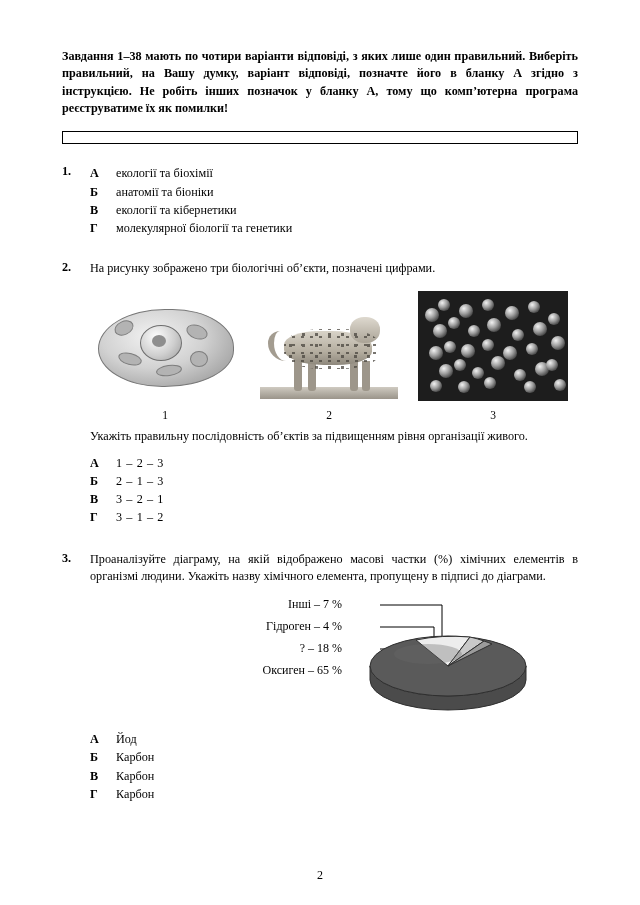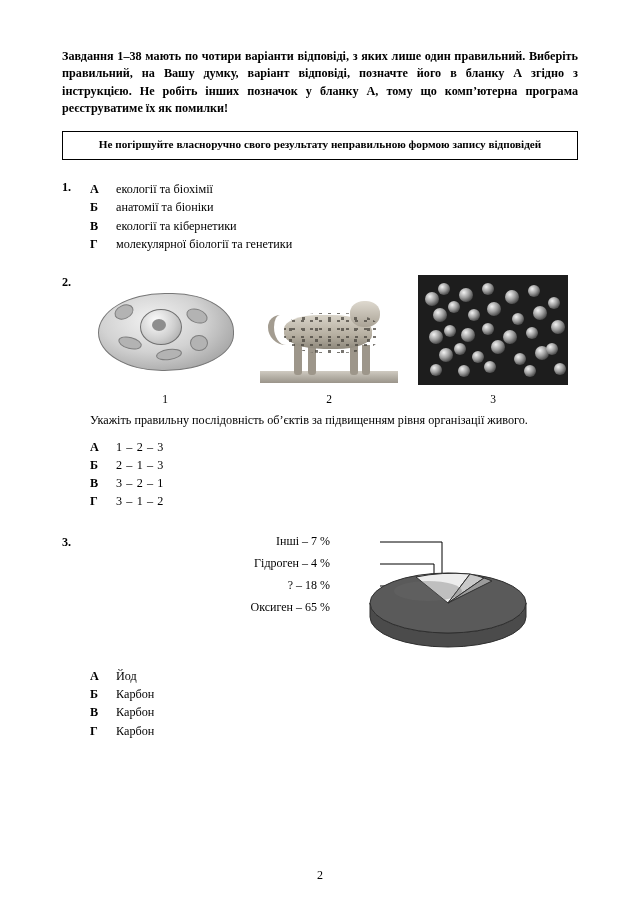--- a/index.html
+++ b/index.html
@@ -213,21 +213,21 @@
     margin: 12px 0 6px 0;
   }
   .labels {
     position: absolute;
     right: 232px;
     top: 0;
     text-align: right;
     font-size: 12px;
     line-height: 1.0;
   }
-  .lbl { position: absolute; right: 16px; white-space: nowrap; }
+  .lbl { position: absolute; right: 4px; white-space: nowrap; }
   .lbl-0 { top: 0px; }
   .lbl-1 { top: 22px; }
   .lbl-2 { top: 44px; }
   .lbl-3 { top: 66px; }
 
   .pie-svg { position: absolute; left: 268px; top: 6px; }
   .leaders { position: absolute; left: 0; top: 0; }
 
   .footer-page {
     position: absolute;
@@ -240,21 +240,20 @@
 </style>
 </head>
 <body>
 
 <div class="page">
   <div class="content">
 
     <p class="intro">Завдання 1–38 мають по чотири варіанти відповіді, з яких лише один правильний. Виберіть правильний, на Вашу думку, варіант відповіді, позначте його в бланку А згідно з інструкцією. Не робіть інших позначок у бланку А, тому що комп’ютерна програма реєструватиме їх як помилки!</p>
 
     <div class="notice">
-      <div>Не погіршуйте власноручно свого результату неправильною формою запису відповідей</div>
     </div>
 
     <div class="question">
       <div class="qnum">1.</div>
       <div class="qbody">
         <div class="options">
           <div class="option">
             <span class="opt-letter">А</span>
             <span class="opt-text">екології та біохімії</span>
           </div>
@@ -270,20 +269,21 @@
             <span class="opt-letter">Г</span>
             <span class="opt-text">молекулярної біології та генетики</span>
           </div>
         </div>
       </div>
     </div>
 
     <div class="question" style="margin-top:22px;">
       <div class="qnum">2.</div>
       <div class="qbody">
+        <p class="qtext">На рисунку зображено три біологічні об’єкти, позначені цифрами.</p>
 
         <div class="figures">
 
           <div class="fig">
             <div class="fig-img">
               <div class="cell-bg"></div>
               <div class="cell-d1"></div>
               <div class="cell-d2"></div>
               <div class="cell-d3"></div>
               <div class="cell-d4"></div>
@@ -380,20 +380,21 @@
             <span class="opt-letter">Г</span>
             <span class="opt-text opt-mono">3 – 1 – 2</span>
           </div>
         </div>
       </div>
     </div>
 
     <div class="question" style="margin-top:24px;">
       <div class="qnum">3.</div>
       <div class="qbody">
+        <p class="qtext">Проаналізуйте діаграму, на якій відображено масові частки (%) хімічних елементів в організмі людини. Укажіть назву хімічного елемента, пропущену в підписі до діаграми.</p>
 
         <div class="diagram-wrap">
 
           <div class="labels">
             <div class="lbl lbl-0">Інші – 7 %</div>
             <div class="lbl lbl-1">Гідроген – 4 %</div>
             <div class="lbl lbl-2">? – 18 %</div>
             <div class="lbl lbl-3">Оксиген – 65 %</div>
           </div>
 

